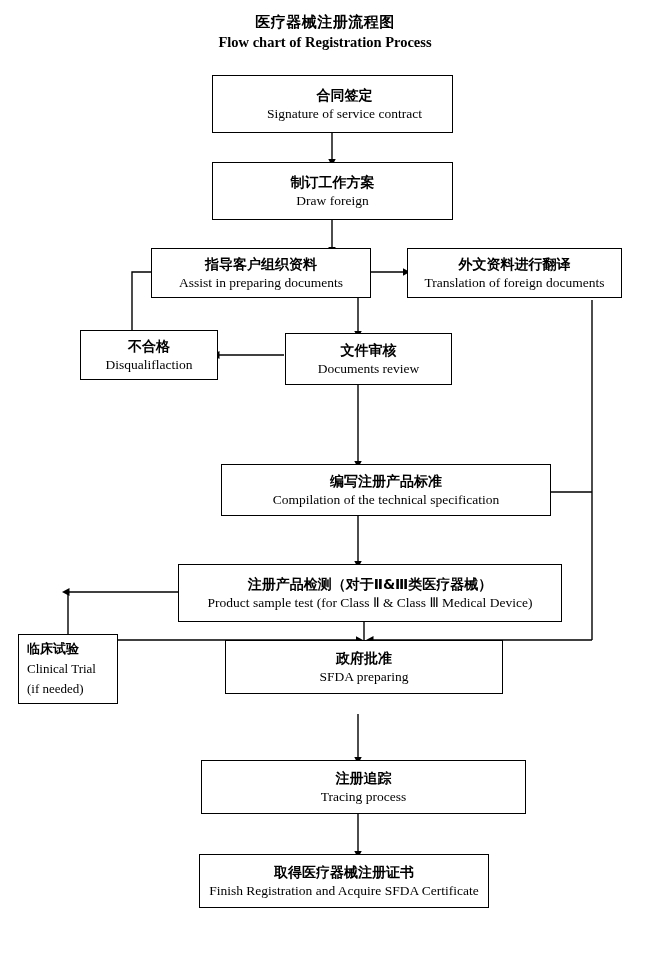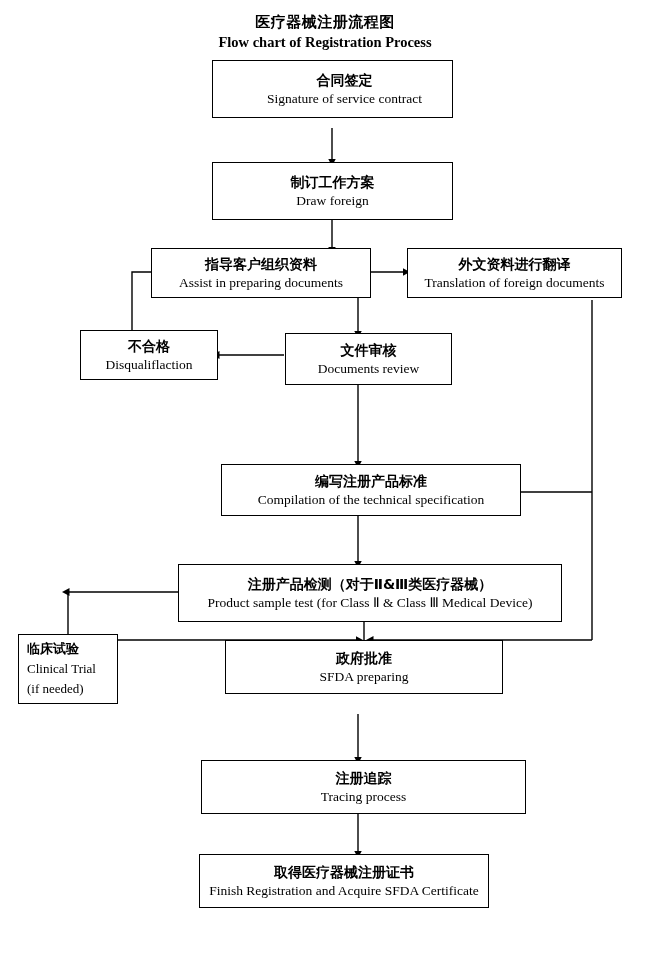--- a/index.html
+++ b/index.html
@@ -84,21 +84,21 @@
       <line x1="592" y1="640" x2="372" y2="640" marker-end="url(#ah-down)"></line>
 
       <line x1="364" y1="622" x2="364" y2="660" marker-end="url(#ah-down)"></line>
 
       <line x1="358" y1="714" x2="358" y2="758" marker-end="url(#ah-down)"></line>
 
       <line x1="358" y1="814" x2="358" y2="852" marker-end="url(#ah-down)"></line>
     </g>
   </svg>
 
-  <div class="node" style="left:212px;top:60px;width:241px;height:58px;padding-left:24px;">
+  <div class="node" style="left:212px;top:75px;width:241px;height:58px;padding-left:24px;">
     <div class="cn">合同签定</div>
     <div class="en">Signature of service contract</div>
   </div>
 
   <div class="node" style="left:212px;top:162px;width:241px;height:58px;">
     <div class="cn">制订工作方案</div>
     <div class="en">Draw foreign</div>
   </div>
 
   <div class="node" style="left:151px;top:248px;width:220px;height:50px;">
@@ -114,21 +114,21 @@
   <div class="node" style="left:80px;top:330px;width:138px;height:50px;">
     <div class="cn">不合格</div>
     <div class="en">Disqualiflaction</div>
   </div>
 
   <div class="node" style="left:285px;top:333px;width:167px;height:52px;">
     <div class="cn">文件审核</div>
     <div class="en">Documents review</div>
   </div>
 
-  <div class="node" style="left:221px;top:464px;width:300px;height:52px;">
+  <div class="node" style="left:221px;top:464px;width:330px;height:52px;">
     <div class="cn">编写注册产品标准</div>
     <div class="en">Compilation of the technical specification</div>
   </div>
 
   <div class="node" style="left:178px;top:564px;width:384px;height:58px;">
     <div class="cn">注册产品检测（对于Ⅱ&amp;Ⅲ类医疗器械）</div>
     <div class="en">Product sample test (for Class  Ⅱ &amp; Class  Ⅲ  Medical Device)</div>
   </div>
 
   <div class="node left-align" style="left:18px;top:634px;width:100px;height:70px;">

